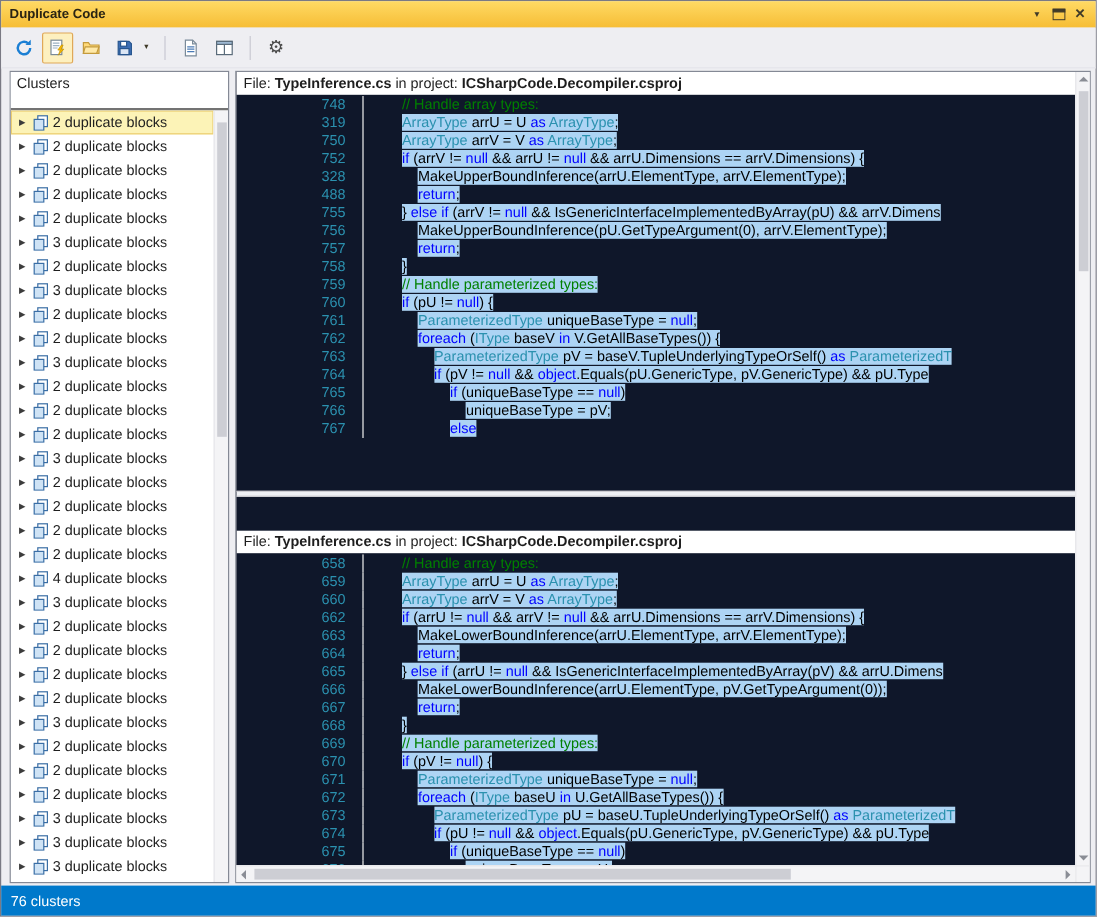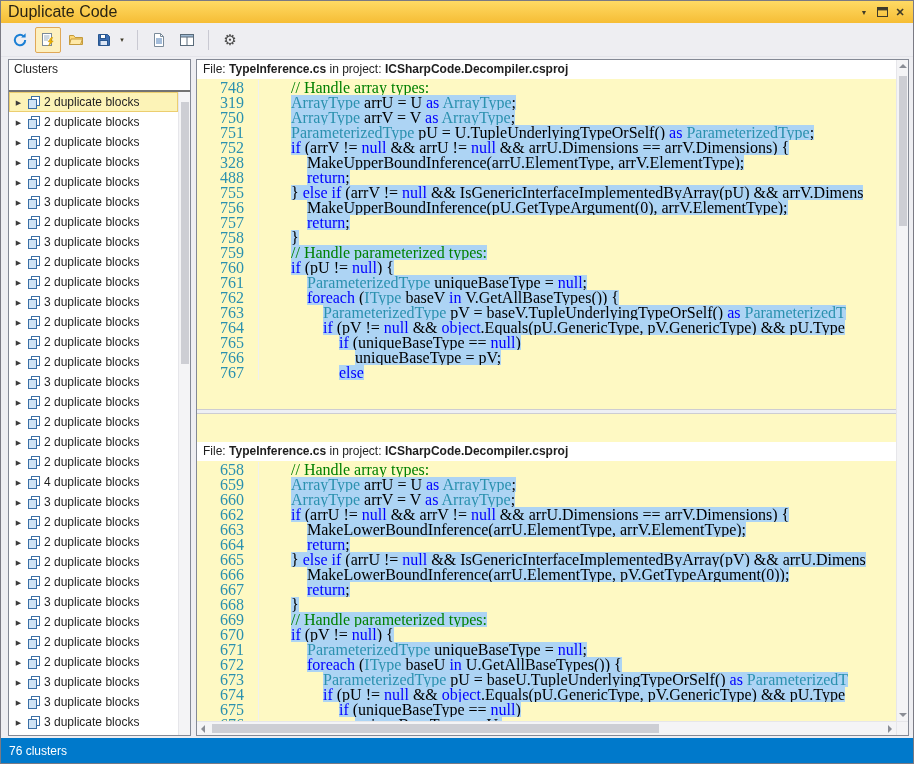--- a/index.html
+++ b/index.html
@@ -2,21 +2,21 @@
 <html><head>
 <meta charset="utf-8">
 <style>
   *{box-sizing:border-box;margin:0;padding:0;}
   html,body{width:914px;height:764px;}
   body{font-family:"Liberation Sans",sans-serif;background:#dfe2ea;}
   .window{width:914px;height:764px;border:1px solid #7a7a84;display:flex;flex-direction:column;background:#eeeef2;}
 
   
   .titlebar{height:22px;flex:none;background:linear-gradient(180deg,#ffda64,#f6bd35);display:flex;align-items:center;padding:0 4px 0 7px;}
-  .title{font-size:16px;font-weight:400;color:#2a2413;flex:1;}
+  .title{font-size:11px;font-weight:700;color:#2a2413;flex:1;}
   .tb-btn{width:18px;height:16px;display:inline-flex;align-items:center;justify-content:center;cursor:default;}
   .chev-sm{font-size:7px;color:#3f3a28;line-height:1;}
   .close-x{font-size:11px;font-weight:700;color:#3f3a28;line-height:1;}
 
   
   .toolbar{height:34px;flex:none;display:flex;align-items:center;padding:0 6px;gap:2px;background:#eeeef2;border-bottom:1px solid #e4e4ea;}
   .tbtn{width:26px;height:26px;border:1px solid transparent;background:transparent;display:inline-flex;align-items:center;justify-content:center;border-radius:2px;}
   .tbtn.pressed{background:#fdf0bf;border-color:#e0a858;}
   .tbtn.drop{width:14px;margin-left:-4px;}
   .tsep{width:1px;height:20px;background:#c9c9d2;margin:0 6px;flex:none;}
@@ -33,28 +33,28 @@
   .cluster-list{position:absolute;top:0;left:0;right:12px;bottom:0;overflow:hidden;}
   .cluster-row{height:20px;display:flex;align-items:center;gap:3px;padding-left:3px;font-size:12px;color:#1e1e1e;border:1px solid transparent;white-space:nowrap;}
   .cluster-row.selected{background:#fcf3b7;border-color:#ecce70;}
   .tree-arrow{width:11px;font-size:7px;color:#3c3c3c;text-align:center;flex:none;line-height:1;}
   .cluster-label{overflow:hidden;}
   .vscroll{position:absolute;top:0;right:0;bottom:0;width:12px;background:#f4f4f6;border-left:1px solid #e6e6ea;}
   .vscroll .thumb{position:absolute;left:2px;right:1px;top:10px;height:262px;background:#cdced4;}
 
   
   .right-panel{flex:1;min-width:0;border:1px solid #848995;background:#fff;display:grid;grid-template-columns:1fr 12px;grid-template-rows:1fr 14px;}
-  .panes{grid-area:1/1;display:flex;flex-direction:column;overflow:hidden;background:#fef9c3;min-width:0;gap:28px;}
+  .panes{grid-area:1/1;display:flex;flex-direction:column;overflow:hidden;background:#0f172a;min-width:0;gap:28px;}
   .pane{display:flex;flex-direction:column;min-height:0;overflow:hidden;}
   .pane-1{height:321px;flex:none;}
   .pane-2{flex:1;}
   .pane-gap{height:5px;flex:none;background:#eef0f4;border-top:1px solid #cdcdd2;border-bottom:1px solid #cdcdd2;}
   .pane-header{height:19px;flex:none;font-size:12px;line-height:18px;padding-left:6px;white-space:nowrap;overflow:hidden;color:#1e1e1e;background:#fff;}
   .pane-header b{font-weight:700;}
-  .code-area{flex:1;overflow:hidden;font-family:Liberation Serif, serif;font-size:16px;line-height:15px;padding-top:1px;}
+  .code-area{flex:1;overflow:hidden;font-family:Liberation Sans, sans-serif;font-size:12px;line-height:15px;padding-top:1px;margin-left:44px;}
   .code-line{height:15px;display:flex;white-space:pre;}
   .ln{flex:none;width:62px;padding-right:14px;text-align:right;color:#2b91af;border-right:1px solid #f0f0f0;}
   .lc{flex:1;min-width:0;overflow:hidden;padding-left:32px;}
   .sel{background:#add4f4;}
   .tk-c{color:#008000;}
   .tk-k{color:#0000ff;}
   .tk-t{color:#2b91af;}
 
   
   .vscroll2{grid-area:1/2;position:relative;background:#f4f4f6;border-left:1px solid #e6e6ea;}
@@ -419,21 +419,20 @@
     <div class="splitter"></div>
 
     <div class="right-panel">
       <div class="panes">
         <div class="pane pane-1">
           <div class="pane-header"><span>File: </span><b>TypeInference.cs</b><span> in project: </span><b>ICSharpCode.Decompiler.csproj</b></div>
           <div class="code-area">
               <div class="code-line"><span class="ln">748</span><span class="lc"><span></span><span><span class="tk-c">// Handle array types:</span></span></span></div>
               <div class="code-line"><span class="ln">319</span><span class="lc"><span></span><span class="sel"><span class="tk-t">ArrayType</span><span> arrU = U </span><span class="tk-k">as</span><span> </span><span class="tk-t">ArrayType</span><span>;</span></span></span></div>
               <div class="code-line"><span class="ln">750</span><span class="lc"><span></span><span class="sel"><span class="tk-t">ArrayType</span><span> arrV = V </span><span class="tk-k">as</span><span> </span><span class="tk-t">ArrayType</span><span>;</span></span></span></div>
-              <div class="code-line"><span class="ln">751</span><span class="lc"><span></span><span class="sel"><span class="tk-t">ParameterizedType</span><span> pU = U.TupleUnderlyingTypeOrSelf() </span><span class="tk-k">as</span><span> </span><span class="tk-t">ParameterizedType</span><span>;</span></span></span></div>
               <div class="code-line"><span class="ln">752</span><span class="lc"><span></span><span class="sel"><span class="tk-k">if</span><span> (arrV != </span><span class="tk-k">null</span><span> &amp;&amp; arrU != </span><span class="tk-k">null</span><span> &amp;&amp; arrU.Dimensions == arrV.Dimensions) {</span></span></span></div>
               <div class="code-line"><span class="ln">328</span><span class="lc"><span>    </span><span class="sel"><span>MakeUpperBoundInference(arrU.ElementType, arrV.ElementType);</span></span></span></div>
               <div class="code-line"><span class="ln">488</span><span class="lc"><span>    </span><span class="sel"><span class="tk-k">return</span><span>;</span></span></span></div>
               <div class="code-line"><span class="ln">755</span><span class="lc"><span></span><span class="sel"><span>} </span><span class="tk-k">else</span><span> </span><span class="tk-k">if</span><span> (arrV != </span><span class="tk-k">null</span><span> &amp;&amp; IsGenericInterfaceImplementedByArray(pU) &amp;&amp; arrV.Dimens</span></span></span></div>
               <div class="code-line"><span class="ln">756</span><span class="lc"><span>    </span><span class="sel"><span>MakeUpperBoundInference(pU.GetTypeArgument(0), arrV.ElementType);</span></span></span></div>
               <div class="code-line"><span class="ln">757</span><span class="lc"><span>    </span><span class="sel"><span class="tk-k">return</span><span>;</span></span></span></div>
               <div class="code-line"><span class="ln">758</span><span class="lc"><span></span><span class="sel"><span>}</span></span></span></div>
               <div class="code-line"><span class="ln">759</span><span class="lc"><span></span><span class="sel"><span class="tk-c">// Handle parameterized types:</span></span></span></div>
               <div class="code-line"><span class="ln">760</span><span class="lc"><span></span><span class="sel"><span class="tk-k">if</span><span> (pU != </span><span class="tk-k">null</span><span>) {</span></span></span></div>
               <div class="code-line"><span class="ln">761</span><span class="lc"><span>    </span><span class="sel"><span class="tk-t">ParameterizedType</span><span> uniqueBaseType = </span><span class="tk-k">null</span><span>;</span></span></span></div>

